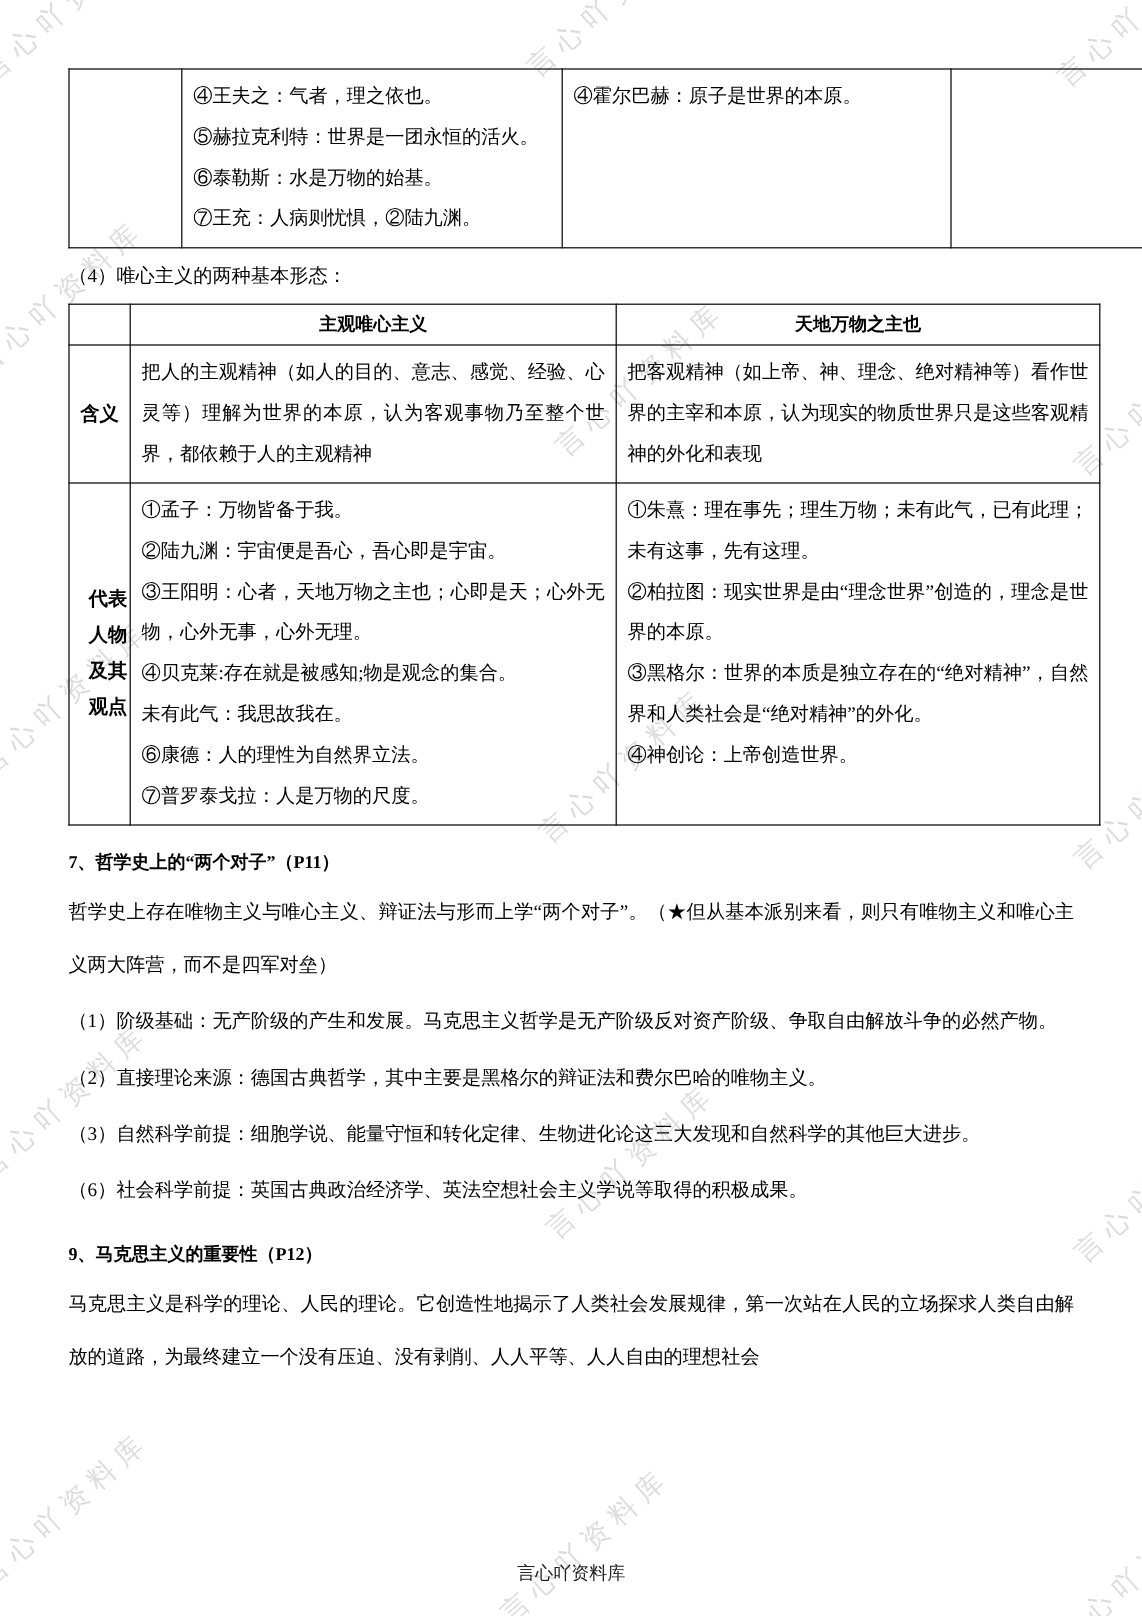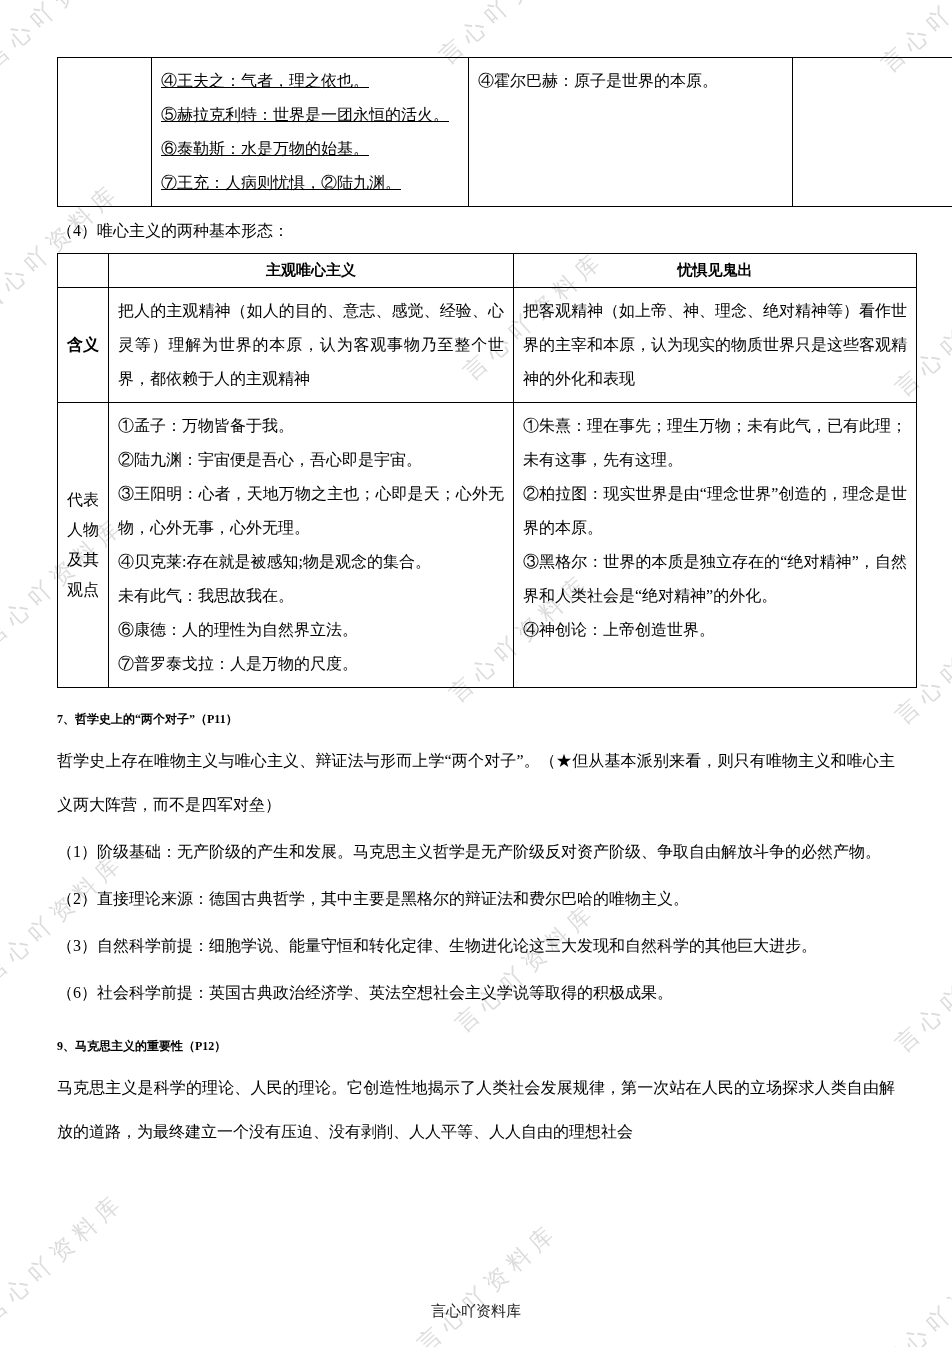--- a/index.html
+++ b/index.html
@@ -23,21 +23,21 @@
     white-space: nowrap;
     font-family: "Liberation Sans", sans-serif;
     opacity: 0.9;
   }
   .content { position: absolute; left: 57px; top: 57px; width: 838px; z-index: 1; }
 
   .tbl { width: 100%; border-collapse: collapse; table-layout: fixed; }
   .tbl td, .tbl th { border: 1px solid #000; padding: 6px 9px; vertical-align: top; }
 
   .top-table .c1 { width: 75px; }
-  .top-table .c2 { width: 298px; text-decoration: underline; }
+  .top-table .c2 { width: 298px; }
   .top-table .c3 { width: 305px; }
   .top-table .c4 { width: 160px; }
 
   .cell-line { margin: 0; line-height: 34px; text-align: justify; }
 
   .intro { margin: 9px 0 7px 0; line-height: 30px; }
 
   .main-table th {
     text-align: center;
     font-weight: bold;
@@ -45,25 +45,25 @@
     padding: 7px 4px;
     vertical-align: middle;
   }
   .main-table .label-col {
     width: 46px;
     text-align: center;
     vertical-align: middle;
     font-weight: bold;
     padding: 4px 2px;
   }
-  .vlabel div { line-height: 30px; font-weight: normal; }
+  .vlabel div { line-height: 30px; font-weight: bold; text-align: right; }
   .sub-col { width: 396px; }
   .obj-col { width: 394px; }
 
-  .sec-heading { font-weight: bold; font-size: 12px; margin: 19px 0 8px 0; line-height: 24px; }
+  .sec-heading { font-weight: bold; font-size: 15px; margin: 19px 0 8px 0; line-height: 24px; }
   .body-para { margin: 3px 0; line-height: 44px; text-align: justify; }
 
   .footer { position: absolute; left: 0; right: 0; bottom: 26px; text-align: center; z-index: 1; }
   .footer .page-info { font-size: 14px; color: #000; margin-bottom: 11px; }
   .footer .brand { font-size: 15px; color: #222; }
 </style>
 </head>
 <body>
 
 <div class="page">
@@ -106,21 +106,21 @@
     </tbody>
       </table>
 
     <p class="intro">（4）唯心主义的两种基本形态：</p>
 
     <table class="tbl main-table">
       <tbody>
           <tr>
         <td class="label-col"></td>
         <th class="sub-col">主观唯心主义</th>
-        <th class="obj-col">忧惧见鬼出</th>
+        <th class="obj-col">天地万物之主也</th>
       </tr>
       <tr>
         <td class="label-col">含义</td>
         <td>
           <p class="cell-line">把人的主观精神（如人的目的、意志、感觉、经验、心灵等）理解为世界的本原，认为客观事物乃至整个世界，都依赖于人的主观精神</p>
         </td>
         <td>
           <p class="cell-line">把客观精神（如上帝、神、理念、绝对精神等）看作世界的主宰和本原，认为现实的物质世界只是这些客观精神的外化和表现</p>
         </td>
       </tr>

